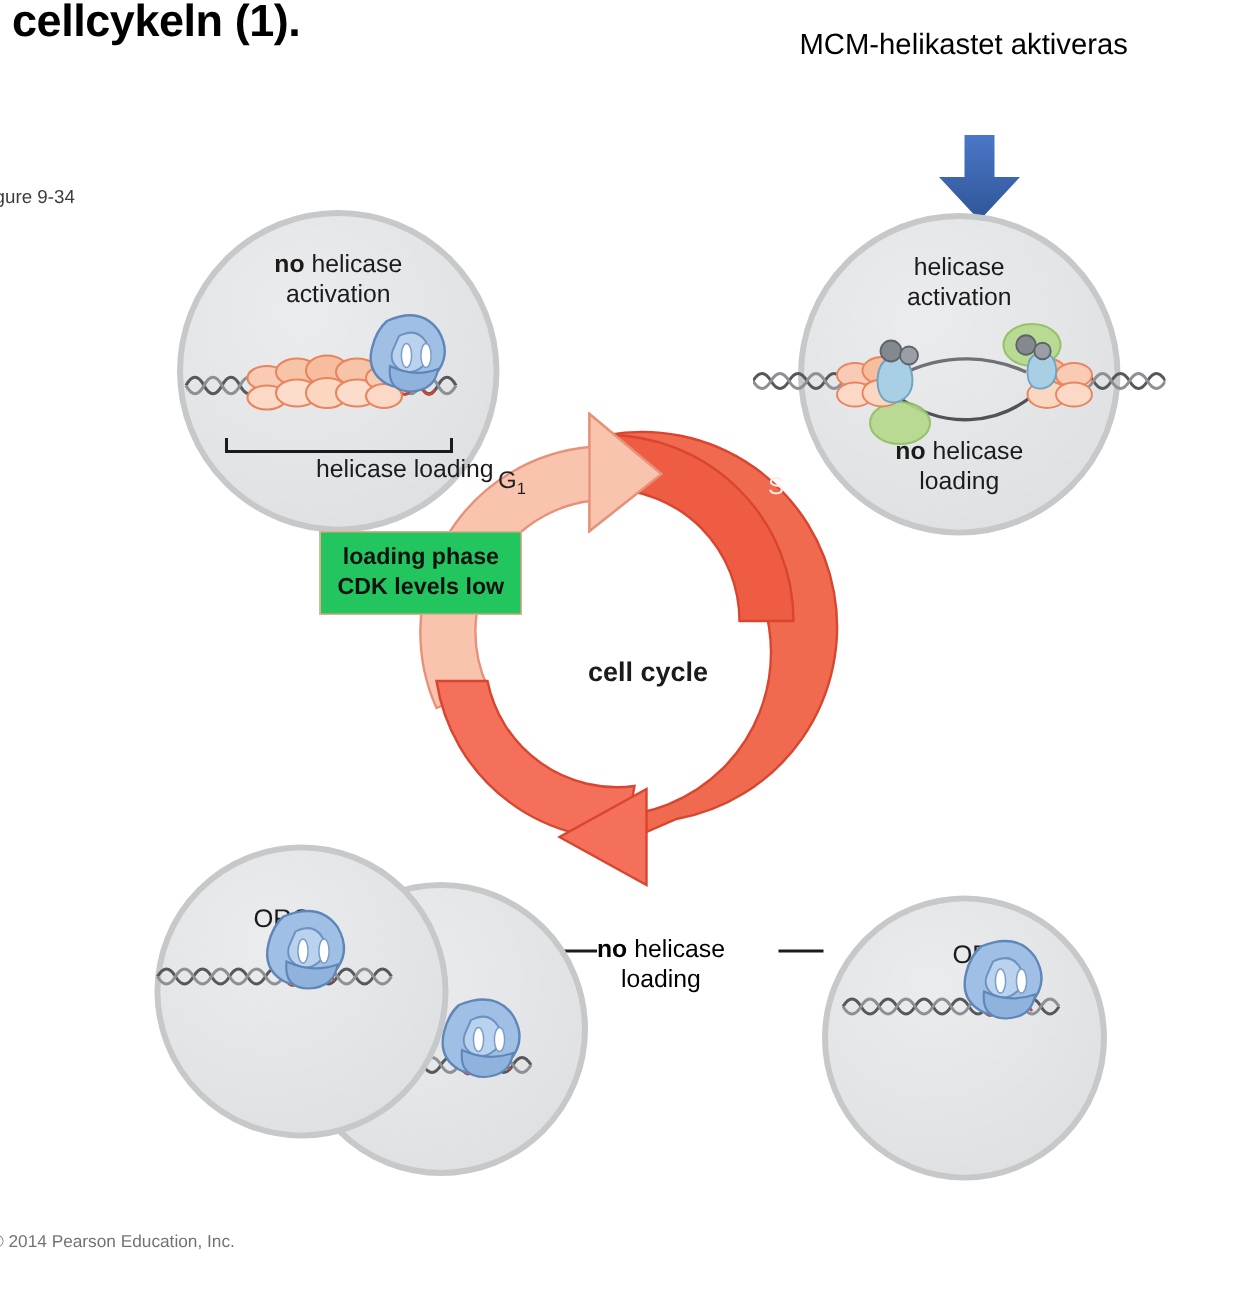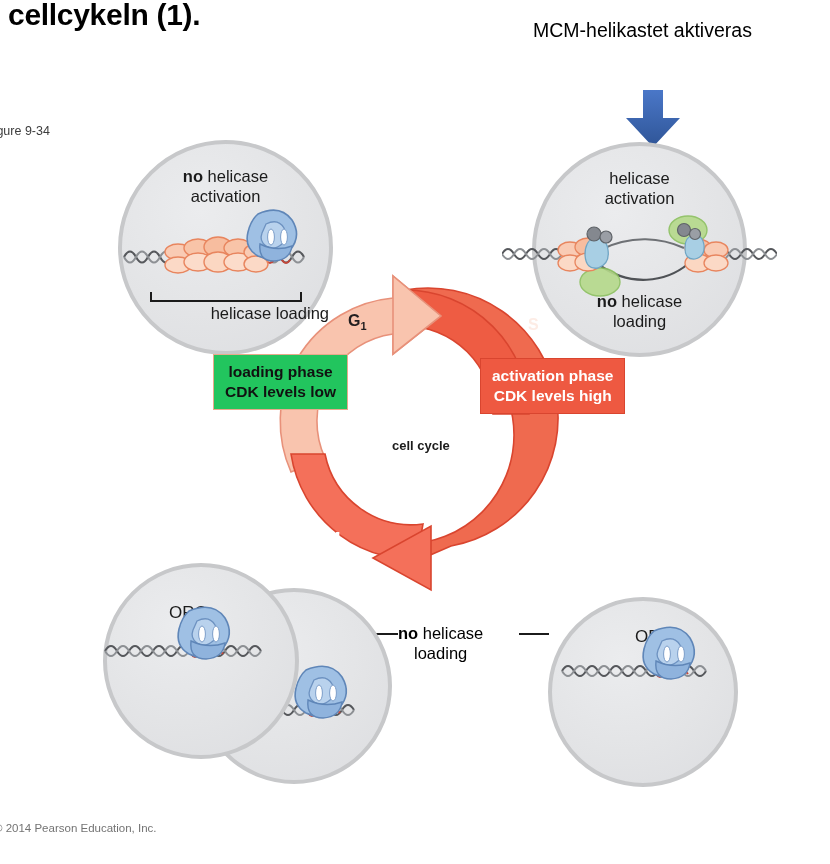--- a/index.html
+++ b/index.html
@@ -74,31 +74,31 @@
   }
   .bracket-caption {
     position: absolute; font-size: 16.5px; color: #1b1b1b;
     text-align: right; white-space: nowrap;
   }
 
   
   .cycle-svg { position: absolute; left: 255px; top: 258px; }
 
   .arc-label {
-    position: absolute; font-weight: bold; font-size: 16px; margin-left: 16px;
+    position: absolute; font-weight: normal; font-size: 16px;
   }
   .arc-label sub { font-size: 11px; }
   .label-g1 { left: 332px; top: 312px; color: #231f20; }
   .label-s  { left: 512px; top: 316px; color: #fdece5; }
   .label-g2 { left: 525px; top: 527px; color: #ffffff; }
   .label-m  { left: 311px; top: 530px; color: #ffffff; }
 
   .center-caption {
     position: absolute; left: 392px; top: 438px;
-    font-weight: bold; font-size: 13px; color: #1b1b1b;
+    font-weight: bold; font-size: 18px; color: #1b1b1b;
     white-space: nowrap;
   }
 
   
   .phase-box {
     position: absolute; padding: 7px 11px 8px;
     font-weight: bold; font-size: 15.5px; line-height: 19.5px;
     text-align: center; white-space: nowrap;
   }
   .phase-loading {
@@ -262,24 +262,20 @@
   <div class="arc-label label-s">S</div>
   <div class="arc-label label-g2"><span>G</span><sub>2</sub></div>
   <div class="arc-label label-m">M</div>
 
   <div class="center-caption">cell cycle</div>
 
   <div class="phase-box phase-loading">
     <div>loading phase</div>
     <div>CDK levels low</div>
   </div>
-  <div class="phase-box phase-activation">
-    <div>activation phase</div>
-    <div>CDK levels high</div>
-  </div>
 
   <div class="cell cell-bl-b">
     <svg width="196" height="196" viewBox="0 0 196 196" style="position:absolute;left:-4px;top:-4px;">
       <path d="M26,122 q6,-10 12,0 q6,10 12,0 q6,-10 12,0 q6,10 12,0 q6,-10 12,0 q6,10 12,0 q6,-10 12,0 q6,10 12,0 q6,-10 12,0 q6,10 12,0 q6,-10 12,0" fill="none" stroke="#56585c" stroke-width="2"></path>
       <path d="M26,122 q6,10 12,0 q6,-10 12,0 q6,10 12,0 q6,-10 12,0 q6,10 12,0 q6,-10 12,0 q6,10 12,0 q6,-10 12,0 q6,10 12,0 q6,-10 12,0 q6,10 12,0" fill="none" stroke="#8d9094" stroke-width="2"></path>
       <path d="M112,125 q4,6 8,0 q4,-6 8,0 q4,6 8,0 q4,-6 8,0" fill="none" stroke="#c4473a" stroke-width="1.9"></path>
       <g>
         <path d="M110,82 q24,-10 36,7 q10,17 -3,31 q-15,14 -33,5 q-14,-8 -10,-25 q3,-12 10,-18 z" fill="#9fc0e4" stroke="#5f86b8" stroke-width="1.6"></path>
         <path d="M118,92 q12,-6 18,4 q5,9 -2,16 q-8,7 -16,2 q-7,-5 -4,-13 z" fill="#b9d2ed" stroke="#6d92c1" stroke-width="1.3"></path>
         <ellipse cx="123" cy="105" rx="3.4" ry="8" fill="#ffffff" stroke="#7b9dc9" stroke-width="1"></ellipse>

